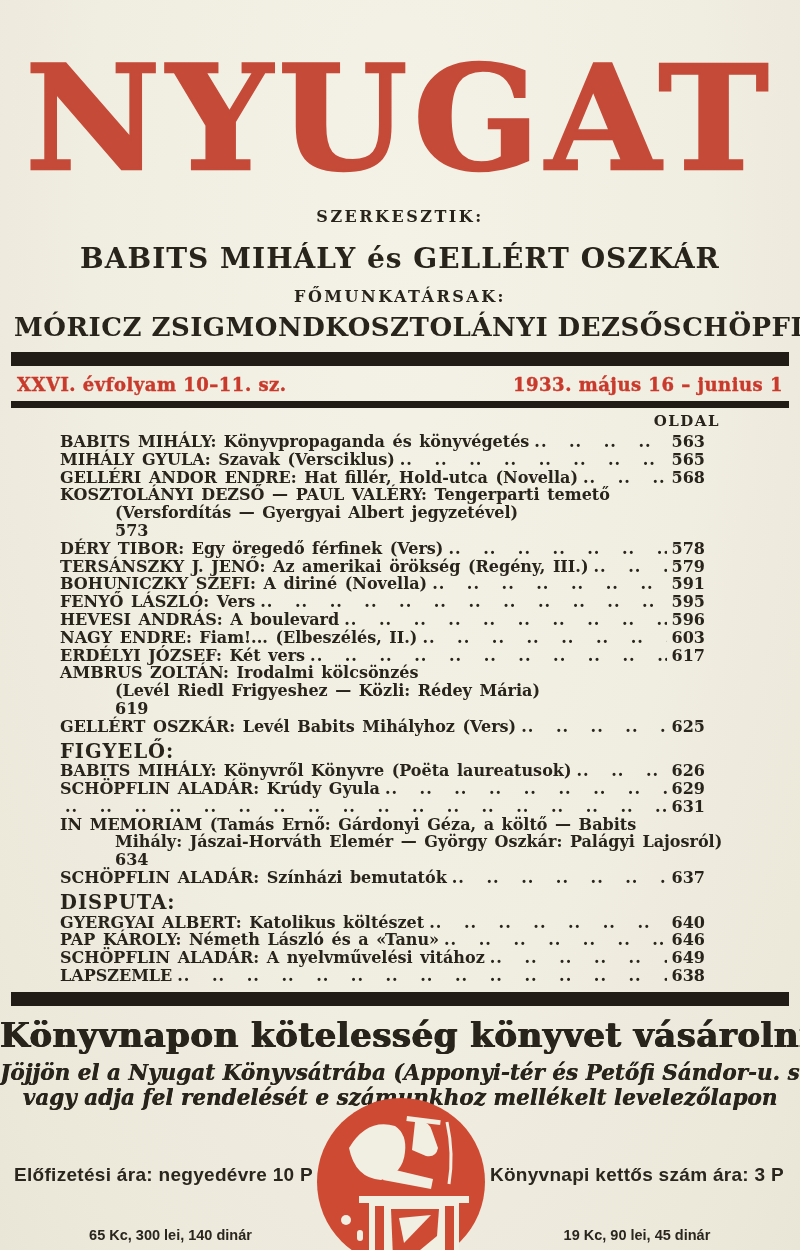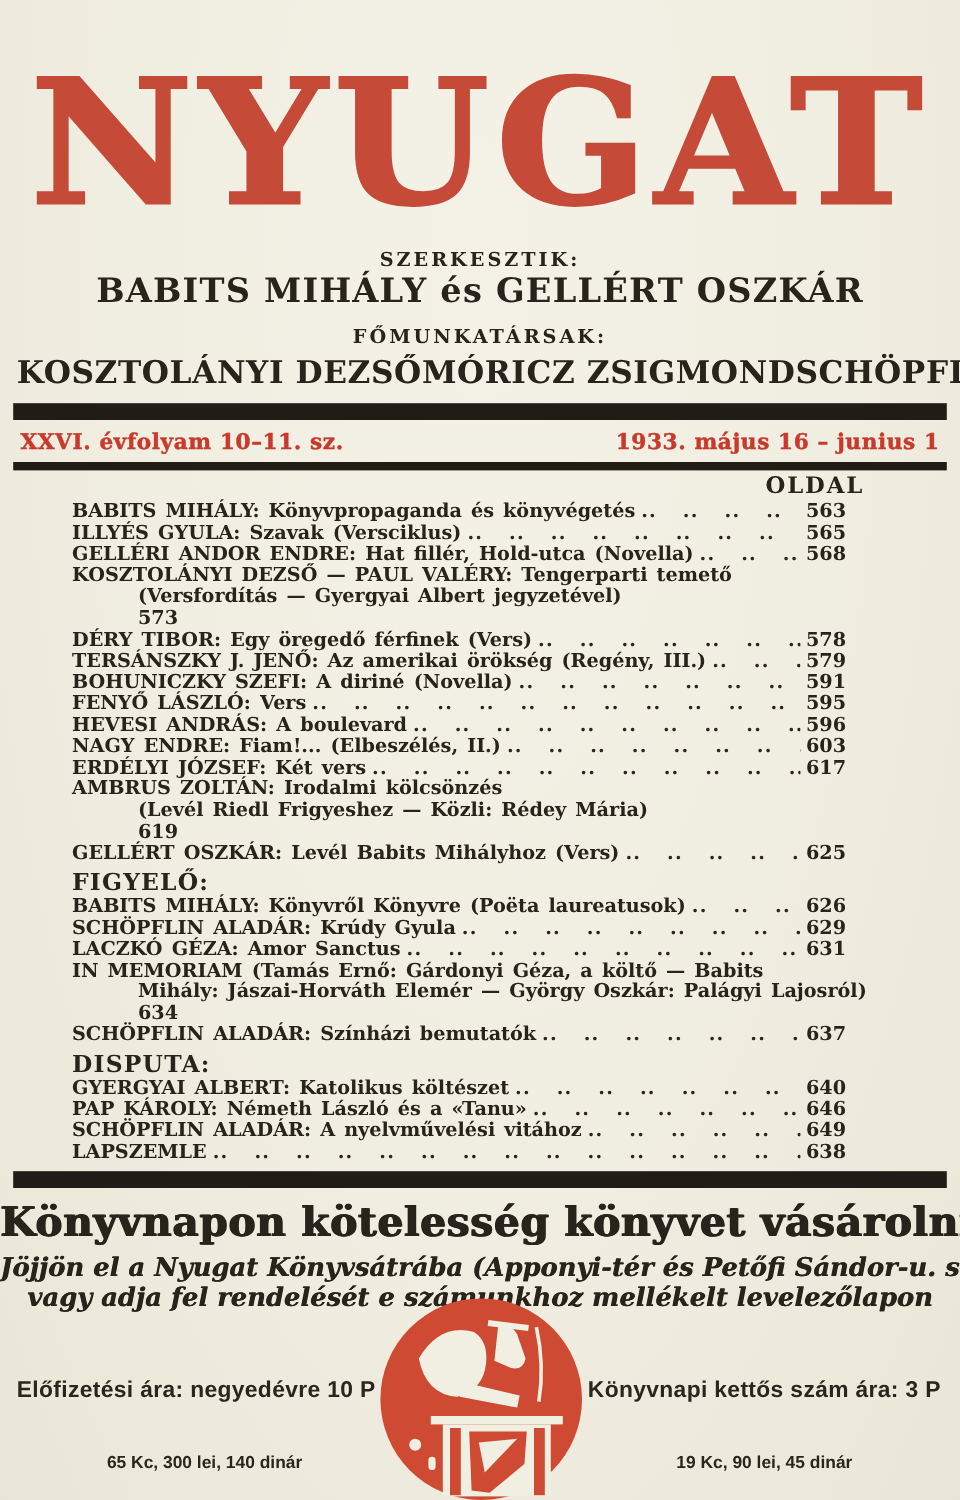--- a/index.html
+++ b/index.html
@@ -10,37 +10,37 @@
     background:radial-gradient(ellipse at 50% 18%, #f4f1e6 0%, #f0ede1 55%, #eae6d7 100%);
   }
   
   .masthead{text-align:center;padding-top:44px;}
   .mag-title{
     font-family:"DejaVu Serif",serif;font-weight:bold;font-size:148px;line-height:1.02;
     color:#c54a38;letter-spacing:6px;-webkit-text-stroke:2.5px #c54a38;
     transform:scaleY(.97);white-space:nowrap;
   }
   .small-label{font-size:16px;font-weight:bold;letter-spacing:2.5px;margin-top:12px;}
-  .editors-line{font-size:28px;font-weight:bold;letter-spacing:1px;margin-top:0;white-space:nowrap;}
+  .editors-line{font-size:28px;font-weight:bold;letter-spacing:1px;margin-top:16px;white-space:nowrap;}
   .contrib-label{margin-top:12px;}
   .contributors{display:flex;justify-content:space-between;padding:0 14px;margin-top:6px;
     font-size:26px;font-weight:bold;letter-spacing:.5px;white-space:nowrap;}
   
   .bar{background:#211c15;margin-left:11px;margin-right:11px;}
   .bar.thick{height:14px;}
   .bar.thin{height:7px;}
   .bar.b1{margin-top:10px;}
   .bar.b2{margin-top:6px;}
   .bar.b3{margin-top:7px;}
   
   .issue-row{display:flex;justify-content:space-between;align-items:baseline;
     padding:0 17px;margin-top:8px;font-size:18px;font-weight:bold;color:#c93a2c;
     letter-spacing:.5px;-webkit-text-stroke:.4px #c93a2c;}
   
-  .oldal{text-align:right;padding-right:80px;font-size:19px;font-weight:bold;
+  .oldal{text-align:right;padding-right:80px;font-size:15px;font-weight:bold;
     letter-spacing:1.5px;margin-top:5px;line-height:17px;}
   .toc{margin:3px 95px 0 60px;font-size:16px;font-weight:bold;line-height:17.8px;
     word-spacing:2px;}
   .toc-heading{font-size:19.5px;letter-spacing:1px;margin:7px 0 2px;}
   .toc-line{display:flex;align-items:baseline;}
   .toc-line .t{white-space:nowrap;}
   .toc-line.cont{padding-left:50px;flex-direction:column;}
   .leader{flex:1 1 0;overflow:hidden;white-space:nowrap;margin:0 5px;min-width:0;}
   .leader::before{content:" ..  ..  ..  ..  ..  ..  ..  ..  ..  ..  ..  ..  ..  ..  ..  ..  ..  ..  ..  ..";
     letter-spacing:1px;word-spacing:15px;}
@@ -68,22 +68,22 @@
 <body>
 
 <div class="page">
 
   <div class="masthead">
     <div class="mag-title">NYUGAT</div>
     <div class="small-label">SZERKESZTIK:</div>
     <div class="editors-line">BABITS MIHÁLY és GELLÉRT OSZKÁR</div>
     <div class="small-label contrib-label">FŐMUNKATÁRSAK:</div>
     <div class="contributors" id="contributors">
+        <span>MÓRICZ ZSIGMOND</span>
         <span>KOSZTOLÁNYI DEZSŐ</span>
-        <span>MÓRICZ ZSIGMOND</span>
         <span>SCHÖPFLIN ALADÁR</span>
       </div>
   </div>
 
   <div class="bar thick b1"></div>
 
   <div class="issue-row">
     <span>XXVI. évfolyam 10–11. sz.</span>
     <span>1933. május 16 – junius 1</span>
   </div>
@@ -95,21 +95,21 @@
   <div class="toc" id="toc-sections">
       <div>
         <div class="toc-line">
           <span class="t">BABITS MIHÁLY: Könyvpropaganda és könyvégetés</span>
           <span class="leader"></span>
           <span class="pg">563</span>
         </div>
       </div>
       <div>
         <div class="toc-line">
-          <span class="t">ILLYÉS GYULA: Szavak (Versciklus)</span>
+          <span class="t">MIHÁLY GYULA: Szavak (Versciklus)</span>
           <span class="leader"></span>
           <span class="pg">565</span>
         </div>
       </div>
       <div>
         <div class="toc-line">
           <span class="t">GELLÉRI ANDOR ENDRE: Hat fillér, Hold-utca (Novella)</span>
           <span class="leader"></span>
           <span class="pg">568</span>
         </div>
@@ -200,21 +200,20 @@
       </div>
       <div>
         <div class="toc-line">
           <span class="t">SCHÖPFLIN ALADÁR: Krúdy Gyula</span>
           <span class="leader"></span>
           <span class="pg">629</span>
         </div>
       </div>
       <div>
         <div class="toc-line">
-          <span class="t">LACZKÓ GÉZA: Amor Sanctus</span>
           <span class="leader"></span>
           <span class="pg">631</span>
         </div>
       </div>
       <div>
         <div class="toc-line">
           <span class="t">IN MEMORIAM (Tamás Ernő: Gárdonyi Géza, a költő — Babits</span>
         </div>
         <div class="toc-line cont">
           <span class="t">Mihály: Jászai-Horváth Elemér — György Oszkár: Palágyi Lajosról)</span>

